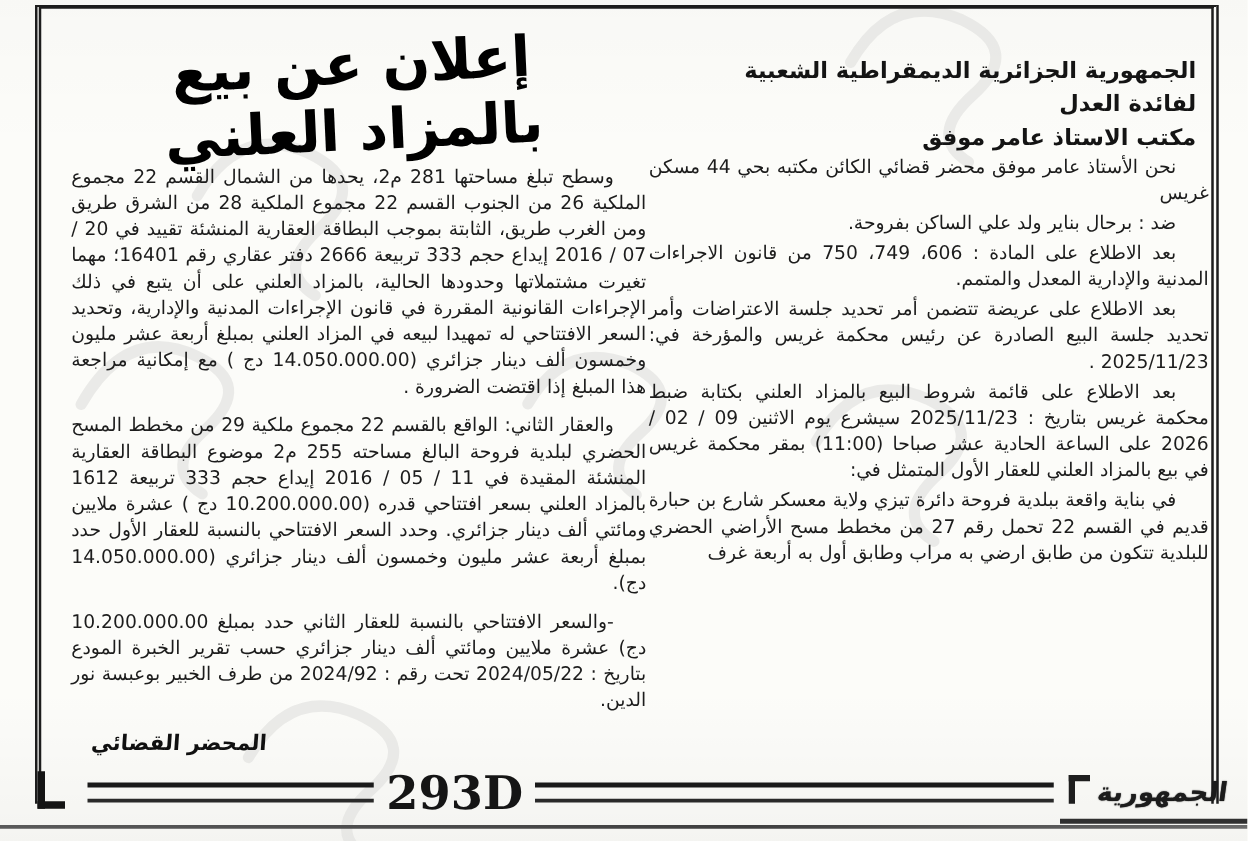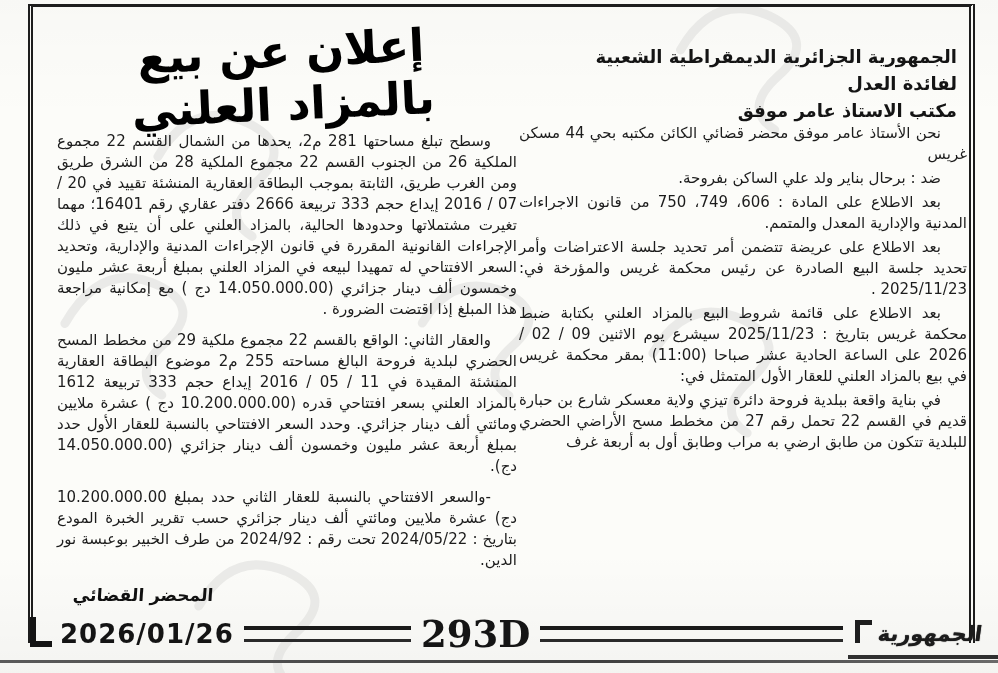--- a/index.html
+++ b/index.html
@@ -133,21 +133,20 @@
     <p>وسطح تبلغ مساحتها 281 م2، يحدها من الشمال القسم 22 مجموع الملكية 26 من الجنوب القسم 22 مجموع الملكية 28 من الشرق طريق ومن الغرب طريق، الثابتة بموجب البطاقة العقارية المنشئة تقييد في 20 / 07 / 2016 إيداع حجم 333 تربيعة 2666 دفتر عقاري رقم 16401؛ مهما تغيرت مشتملاتها وحدودها الحالية، بالمزاد العلني على أن يتبع في ذلك الإجراءات القانونية المقررة في قانون الإجراءات المدنية والإدارية، وتحديد السعر الافتتاحي له تمهيدا لبيعه في المزاد العلني بمبلغ أربعة عشر مليون وخمسون ألف دينار جزائري (14.050.000.00 دج ) مع إمكانية مراجعة هذا المبلغ إذا اقتضت الضرورة .</p>
     <p>والعقار الثاني: الواقع بالقسم 22 مجموع ملكية 29 من مخطط المسح الحضري لبلدية فروحة البالغ مساحته 255 م2 موضوع البطاقة العقارية المنشئة المقيدة في 11 / 05 / 2016 إيداع حجم 333 تربيعة 1612 بالمزاد العلني بسعر افتتاحي قدره (10.200.000.00 دج ) عشرة ملايين ومائتي ألف دينار جزائري. وحدد السعر الافتتاحي بالنسبة للعقار الأول حدد بمبلغ أربعة عشر مليون وخمسون ألف دينار جزائري (14.050.000.00 دج).</p>
     <p>-والسعر الافتتاحي بالنسبة للعقار الثاني حدد بمبلغ 10.200.000.00 دج) عشرة ملايين ومائتي ألف دينار جزائري حسب تقرير الخبرة المودع بتاريخ : 2024/05/22 تحت رقم : 2024/92 من طرف الخبير بوعبسة نور الدين.</p>
     <div class="signature">المحضر القضائي</div>
   </div>
 
 </div>
 
 <div class="footer-row">
   <div class="corner-bl"></div>
-  <div class="footer-date">2026/01/26</div>
   <div class="dbl-line seg1"></div>
   <div class="footer-ref">293D</div>
   <div class="dbl-line seg2"></div>
   <div class="corner-logo"></div>
   <div class="newspaper-logo">الجمهورية</div>
 </div>
 
 <div class="bottom-rule-right"></div>
 <div class="bottom-rule"></div>
 

